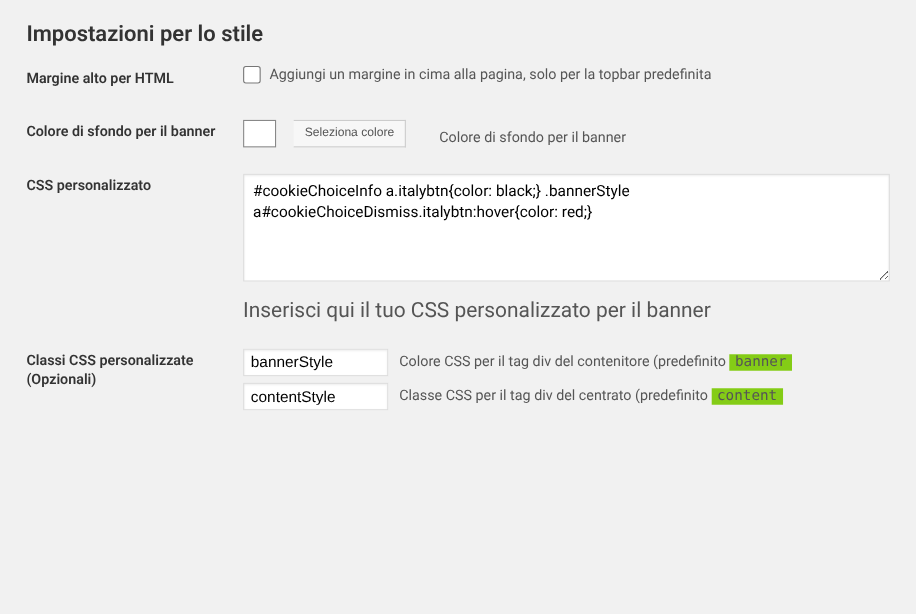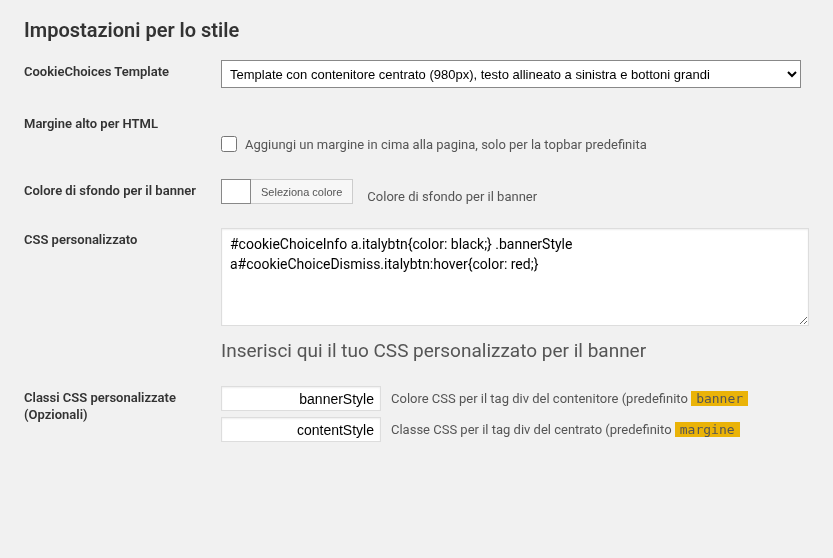--- a/index.html
+++ b/index.html
@@ -55,30 +55,30 @@
       background: #fff;
       border: 1px solid #888;
       padding: 2px 4px;
     }
     .checkbox-row label {
       display: inline-flex;
       align-items: center;
       gap: 8px;
       font-size: 13px;
       color: #555;
-      margin-top: 24px;
     }
     input[type="checkbox"] {
       width: 16px;
       height: 16px;
       margin: 0;
     }
     .color-row {
       display: flex;
-      align-items: flex-end;
+      align-items: center;
+      gap: 16px;
     }
     .color-swatch {
       width: 30px;
       height: 25px;
       border: 1px solid #888;
       display: inline-block;
     }
     .swatch-white { background: #fff; }
     .swatch-black { background: #000; }
     .color-button {
@@ -110,65 +110,56 @@
       box-shadow: inset 0 1px 2px rgba(0,0,0,0.07);
       line-height: 1.4;
     }
     .help-text {
       display: block;
       margin-top: 10px;
       font-size: 19px;
       color: #555;
     }
     .class-input {
-      width: 160px;
+      width: 132px;
       height: 25px;
       font-size: 14px;
       padding: 2px 6px;
       border: 1px solid #ddd;
       background: #fff;
       margin-right: 10px;
       box-shadow: inset 0 1px 2px rgba(0,0,0,0.07);
-      text-align: right;
     }
     .class-row {
       display: flex;
       align-items: center;
       margin-bottom: 6px;
     }
     .class-desc {
       font-size: 13px;
       color: #555;
       white-space: nowrap;
       overflow: hidden;
     }
     code {
-      background: #eab308;
+      background: #84cc16;
       padding: 2px 5px;
       font-size: 13px;
       font-family: Menlo, Consolas, monospace;
     }
   </style>
 </head>
 <body>
 
 <div class="container">
   <h2>Impostazioni per lo stile</h2>
 
   <table class="form-table">
 
     <tbody>
-        <tr>
-      <th>CookieChoices Template</th>
-      <td>
-        <select>
-          <option>Template con contenitore centrato (980px), testo allineato a sinistra e bottoni grandi</option>
-        </select>
-      </td>
-    </tr>
 
     <tr>
       <th>Margine alto per HTML</th>
       <td class="checkbox-row">
         <label>
           <input type="checkbox" style="">
           <span>Aggiungi un margine in cima alla pagina, solo per la topbar predefinita</span>
         </label>
       </td>
     </tr>
@@ -198,21 +189,21 @@
       <td>
         <div class="class-row">
           <input type="text" class="class-input" value="bannerStyle" style="">
           <span class="class-desc">
             <span>Colore CSS per il tag div del contenitore (predefinito </span><code>banner</code>
           </span>
         </div>
         <div class="class-row">
           <input type="text" class="class-input" value="contentStyle" style="">
           <span class="class-desc">
-            <span>Classe CSS per il tag div del centrato (predefinito </span><code>margine</code>
+            <span>Classe CSS per il tag div del centrato (predefinito </span><code>content</code>
           </span>
         </div>
       </td>
     </tr>
 
   </tbody>
     </table>
 </div>
 
 </body></html>

